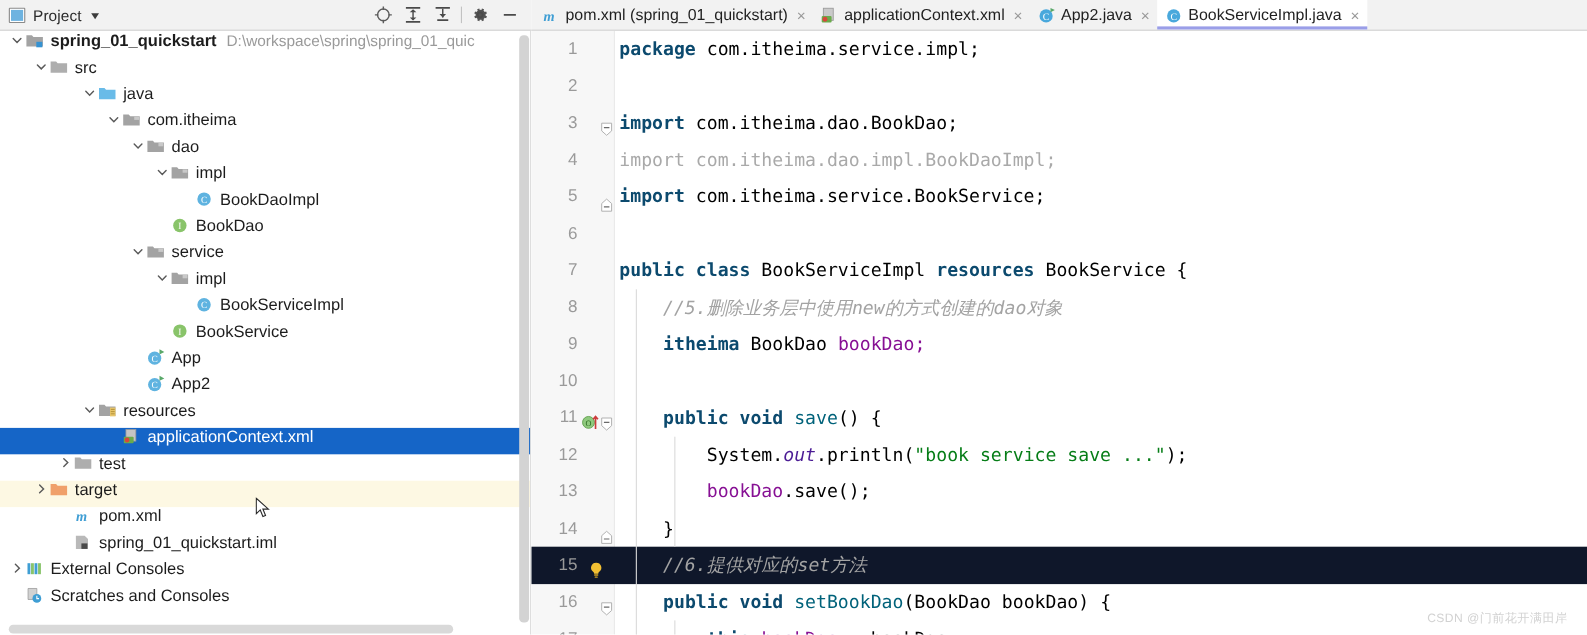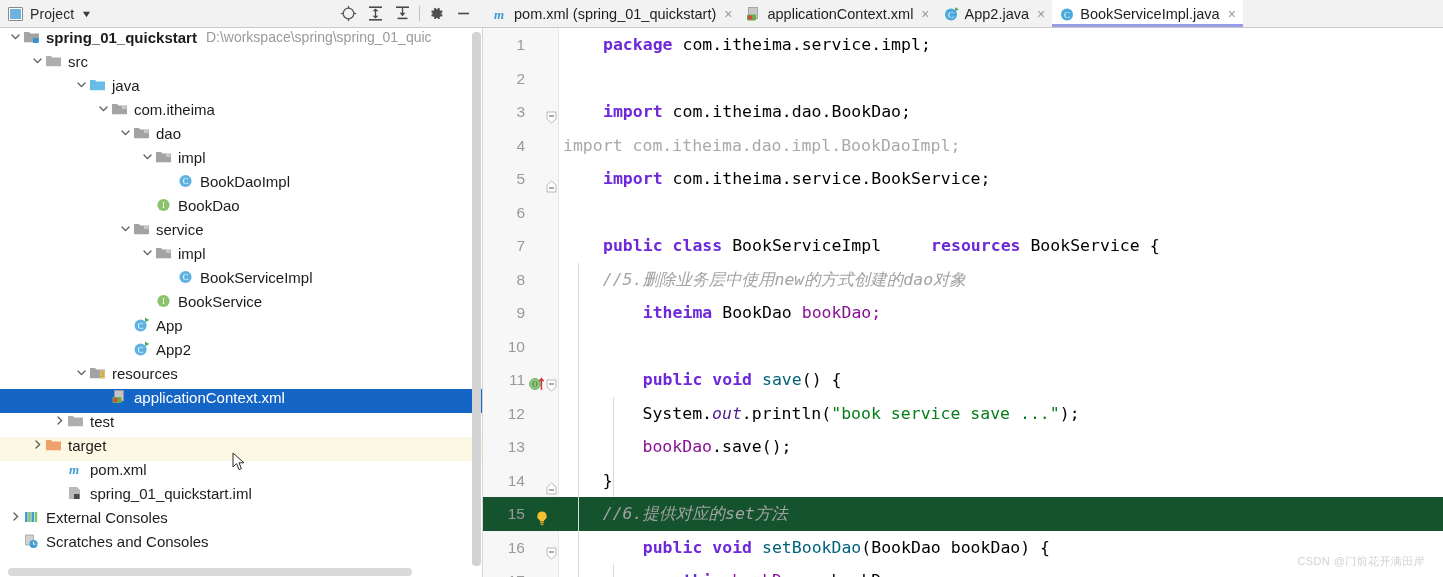--- a/index.html
+++ b/index.html
@@ -133,40 +133,40 @@
     background: #e8e8e8;
   }
   .lines { position: relative; }
   .ln {
     height: 33.5px; position: relative;
     font-family: "DejaVu Sans Mono", monospace;
     font-size: 16.5px;
     line-height: 33.5px;
     white-space: pre;
   }
-  .ln.cur { background: #14532d; }
+  .ln.cur { background: #0f172a; }
   .lnum {
     position: absolute; left: 0; width: 42px; text-align: right;
     color: #9a9a9a; font-size: 15.5px;
     font-family: "Liberation Sans", sans-serif;
   }
   .code { position: absolute; left: 80px; color: #000000; }
   .fold {
     position: absolute; left: 62px; top: 9px;
     width: 13px; height: 15px;
   }
   .runmark { position: absolute; left: 46px; top: 8px; width: 20px; height: 18px; }
   .bulb { position: absolute; left: 51px; top: 8px; width: 16px; height: 17px; }
   .indent-guide {
     position: absolute; left: 95px; top: 0; bottom: 0; width: 1px;
     background: #dadada;
   }
 
   
-  .kw  { color: #6d28d9; font-weight: bold; margin-left: 40px; }
+  .kw  { color: #0c4a6e; font-weight: bold; }
   .cls { color: #000000; }
   .fld2{ color: #871094; }
   .mth { color: #00627a; }
   .str { color: #067d17; }
   .cmt { color: #a3a3a3; font-style: italic; text-align: right; }
   .gray{ color: #a9a9a9; }
   .sfld{ color: #4c1d95; font-style: italic; }
 
   
   .vscroll {

